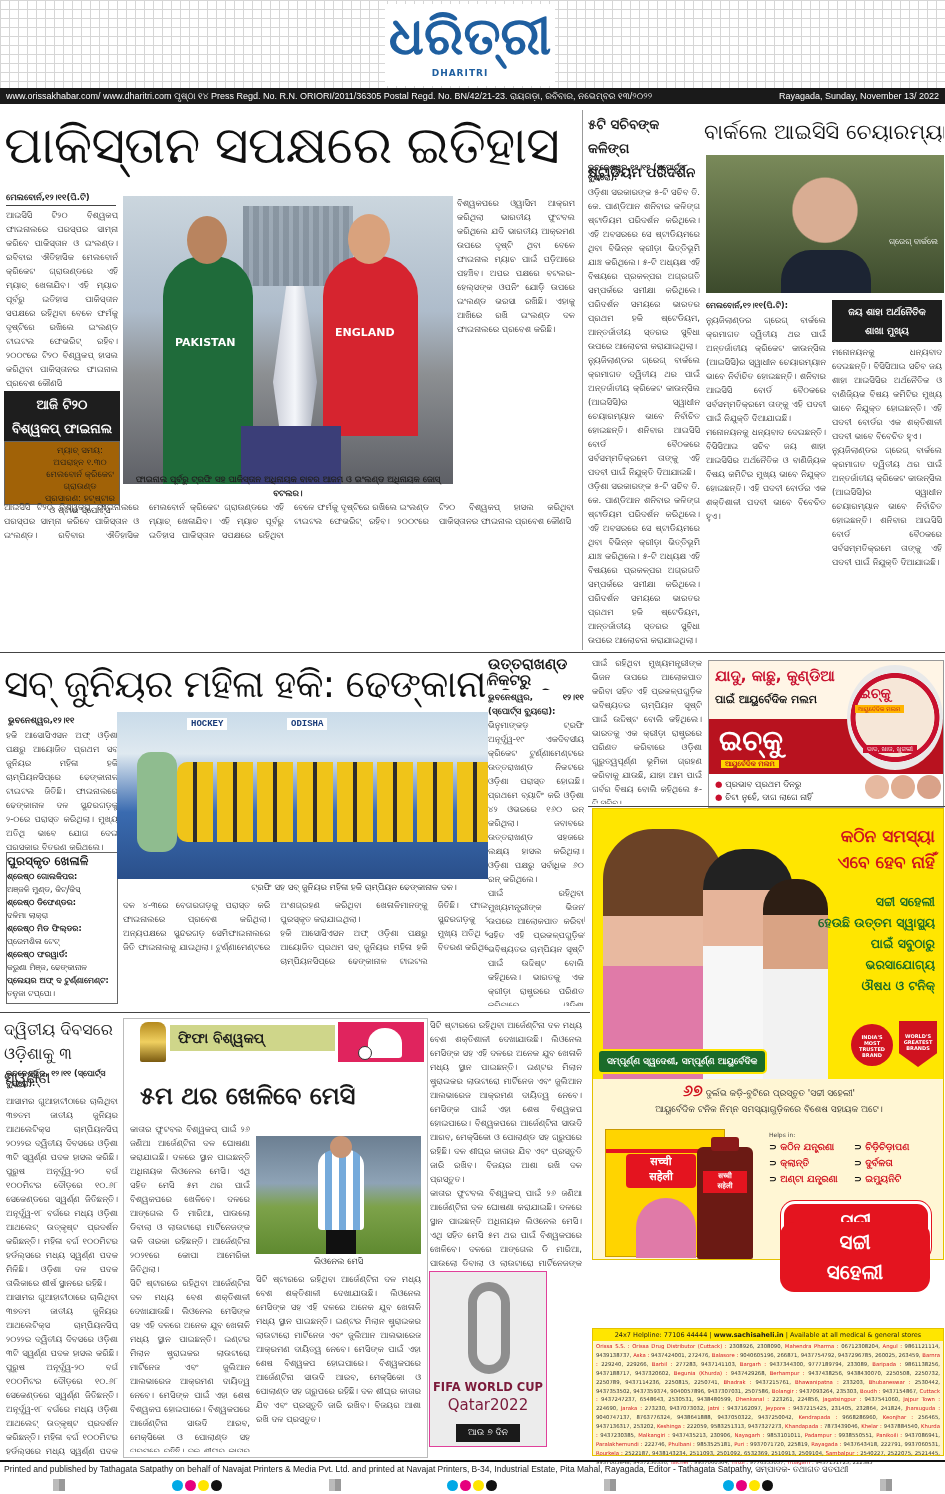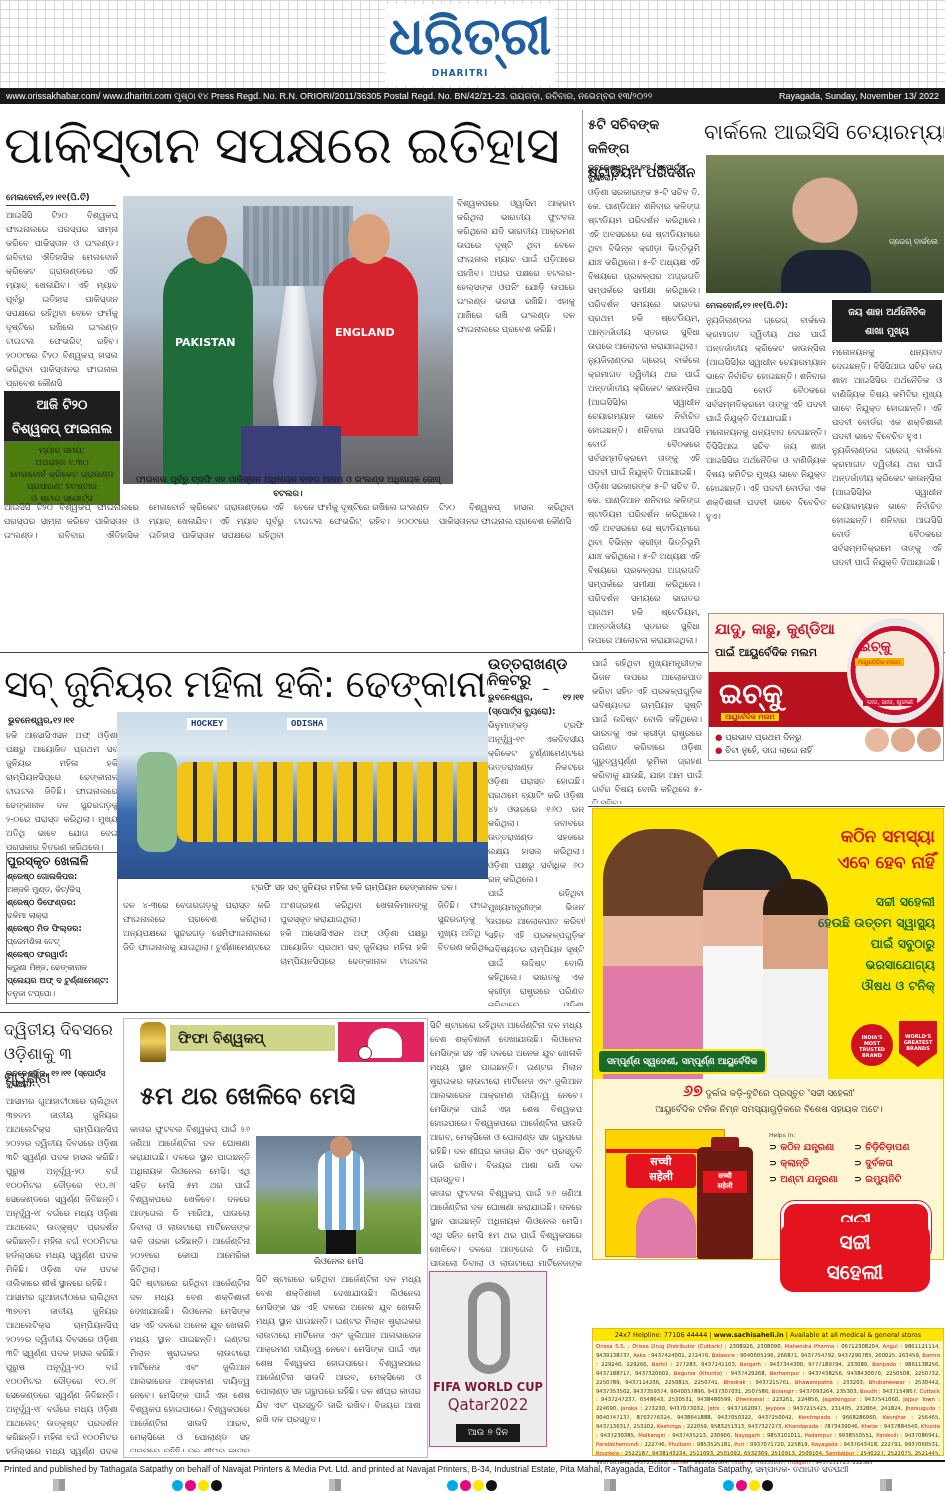--- a/index.html
+++ b/index.html
@@ -43,21 +43,21 @@
 <div class="abs headline-xl" style="left:4px;top:110px;width:576px;height:70px;font-size:52px;line-height:70px;letter-spacing:-1px;">ପାକିସ୍ତାନ ସପକ୍ଷରେ ଇତିହାସ</div>
 <div class="abs dateline" style="left:6px;top:192px;width:112px;">ମେଲବୋର୍ନ,୧୨।୧୧(ପି.ଟି)</div>
 <div class="abs rule-h" style="left:6px;top:205px;width:110px;"></div>
 <div class="abs body-text" style="left:6px;top:208px;width:112px;height:182px;">
     <p>ଆଇସିସି ଟି୨୦ ବିଶ୍ୱକପ୍ ଫାଇନାଲରେ ପରସ୍ପର ସାମ୍ନା କରିବେ ପାକିସ୍ତାନ ଓ ଇଂଲଣ୍ଡ। ରବିବାର ଐତିହାସିକ ମେଲବୋର୍ନ କ୍ରିକେଟ ଗ୍ରାଉଣ୍ଡରେ ଏହି ମ୍ୟାଚ୍ ଖେଳାଯିବ। ଏହି ମ୍ୟାଚ ପୂର୍ବରୁ ଇତିହାସ ପାକିସ୍ତାନ ସପକ୍ଷରେ ରହିଥିବା ବେଳେ ଫର୍ମକୁ ଦୃଷ୍ଟିରେ ରଖିଲେ ଇଂଲଣ୍ଡ ଟାଇଟଲ ଫେଭରିଟ୍ ରହିବ। ୨୦୦୯ରେ ଟି୨୦ ବିଶ୍ୱକପ୍ ହାସଲ କରିଥିବା ପାକିସ୍ତାନର ଫାଇନାଲ ପ୍ରବେଶ କୌଣସି</p>
   </div>
 <div class="abs dark-box" style="left:4px;top:391px;width:116px;height:50px;font-size:13px;line-height:24px;padding-top:2px;">
   <div>ଆଜି ଟି୨୦</div>
   <div>ବିଶ୍ୱକପ୍ ଫାଇନାଲ</div>
 </div>
-<div class="abs boxed" style="left:4px;top:441px;width:116px;height:64px;background:#4d7c0f;text-align:center;font-size:8.5px;line-height:12px;padding-top:2px;">
+<div class="abs boxed" style="left:4px;top:441px;width:116px;height:64px;background:#a16207;text-align:center;font-size:8.5px;line-height:12px;padding-top:2px;padding-left:36px;">
   <div>ମ୍ୟାଚ୍ ସମୟ:</div>
   <div>ଅପରାହ୍ନ ୧.୩୦</div>
   <div>ମେଲବୋର୍ନ କ୍ରିକେଟ ଗ୍ରାଉଣ୍ଡ</div>
   <div>ପ୍ରସାରଣ: ହଟ୍‌ଷ୍ଟାର</div>
   <div>ଓ ଷ୍ଟାର ସ୍ପୋର୍ଟ୍ସ</div>
 </div>
 
 <div class="abs photo" style="left:123px;top:196px;width:330px;height:288px;background:linear-gradient(180deg,#cbd6de 0%,#aebccb 40%,#8c8f92 62%,#5e6066 100%);">
   <div class="abs" style="left:120px;top:10px;width:110px;height:80px;background:repeating-linear-gradient(90deg,#6f7c89 0 6px,#8c99a6 6px 10px);opacity:.7"></div>
   <div class="abs" style="left:40px;top:60px;width:90px;height:230px;background:#1f6b3a;border-radius:40px 40px 0 0;"></div>
@@ -144,21 +144,21 @@
     <p>ହକି ଆସୋସିଏସନ ଅଫ୍ ଓଡ଼ିଶା ପକ୍ଷରୁ ଆୟୋଜିତ ପ୍ରଥମ ସବ୍ ଜୁନିୟର ମହିଳା ହକି ଚାମ୍ପିୟନସିପ୍‌ରେ ଢେଙ୍କାନାଳ ଟାଇଟଲ ଜିତିଛି। ଫାଇନାଲରେ ଢେଙ୍କାନାଳ ଦଳ ସୁନ୍ଦରଗଡ଼କୁ ୨-୦ରେ ପରାସ୍ତ କରିଥିଲା। ମୁଖ୍ୟ ଅତିଥି ଭାବେ ଯୋଗ ଦେଇ ପୁରସ୍କାର ବିତରଣ କରିଥିଲେ।</p>
   </div>
 
 <div class="abs" style="left:588px;top:657px;width:1px;height:0;"></div>
 <div class="abs" style="left:488px;top:656px;width:96px;"></div>
 <div class="abs" style="left:1px;top:1px;width:0;height:0;"></div>
 
 <div class="abs" style="left:490px;top:660px;width:94px;font-size:11px;line-height:18px;font-weight:bold;background:#fff;">
 </div>
 
-<div class="abs ad" style="left:708px;top:613px;width:236px;height:148px;border:1px solid #999;background:#fff;">
+<div class="abs ad" style="left:708px;top:660px;width:236px;height:148px;border:1px solid #999;background:#fff;">
   <div class="abs" style="left:0;top:0;width:236px;height:62px;background:#fff5e6;"></div>
   <div class="abs" style="left:6px;top:6px;font-size:15px;font-weight:bold;color:#c8102e;">ଯାଦୁ, କାଛୁ, କୁଣ୍ଡିଆ</div>
   <div class="abs" style="left:6px;top:32px;font-size:11px;font-weight:bold;color:#111;">ପାଇଁ ଆୟୁର୍ବେଦିକ ମଲମ</div>
   <div class="abs" style="left:0;top:58px;width:236px;height:55px;background:#b8121f;"></div>
   <div class="abs" style="left:10px;top:62px;font-size:28px;font-weight:bold;color:#fff;line-height:36px;">ଇଚ୍‌କୁ</div>
   <div class="abs" style="left:12px;top:99px;font-size:7px;font-weight:bold;background:#ffd400;color:#b8121f;padding:0 4px;">ଆୟୁର୍ବେଦିକ ମଲମ</div>
   <div class="abs" style="left:138px;top:4px;width:96px;height:105px;border-radius:50%;background:radial-gradient(circle,#f6e7d8 0 55%,#c8102e 56% 62%,#e9e9e9 63%);">
     <div class="abs" style="left:12px;top:20px;font-size:14px;font-weight:bold;color:#c8102e;">ଇଚ୍‌କୁ</div>
     <div class="abs" style="left:8px;top:40px;font-size:6px;background:#ffb400;color:#b8121f;padding:0 3px;">ଆୟୁର୍ବେଦିକ ମଲମ</div>
     <div class="abs" style="left:16px;top:80px;font-size:6.5px;background:#c8102e;color:#fff;padding:0 4px;">ଦାଦ, ଖାଜ, ଖୁଜଲୀ</div>

